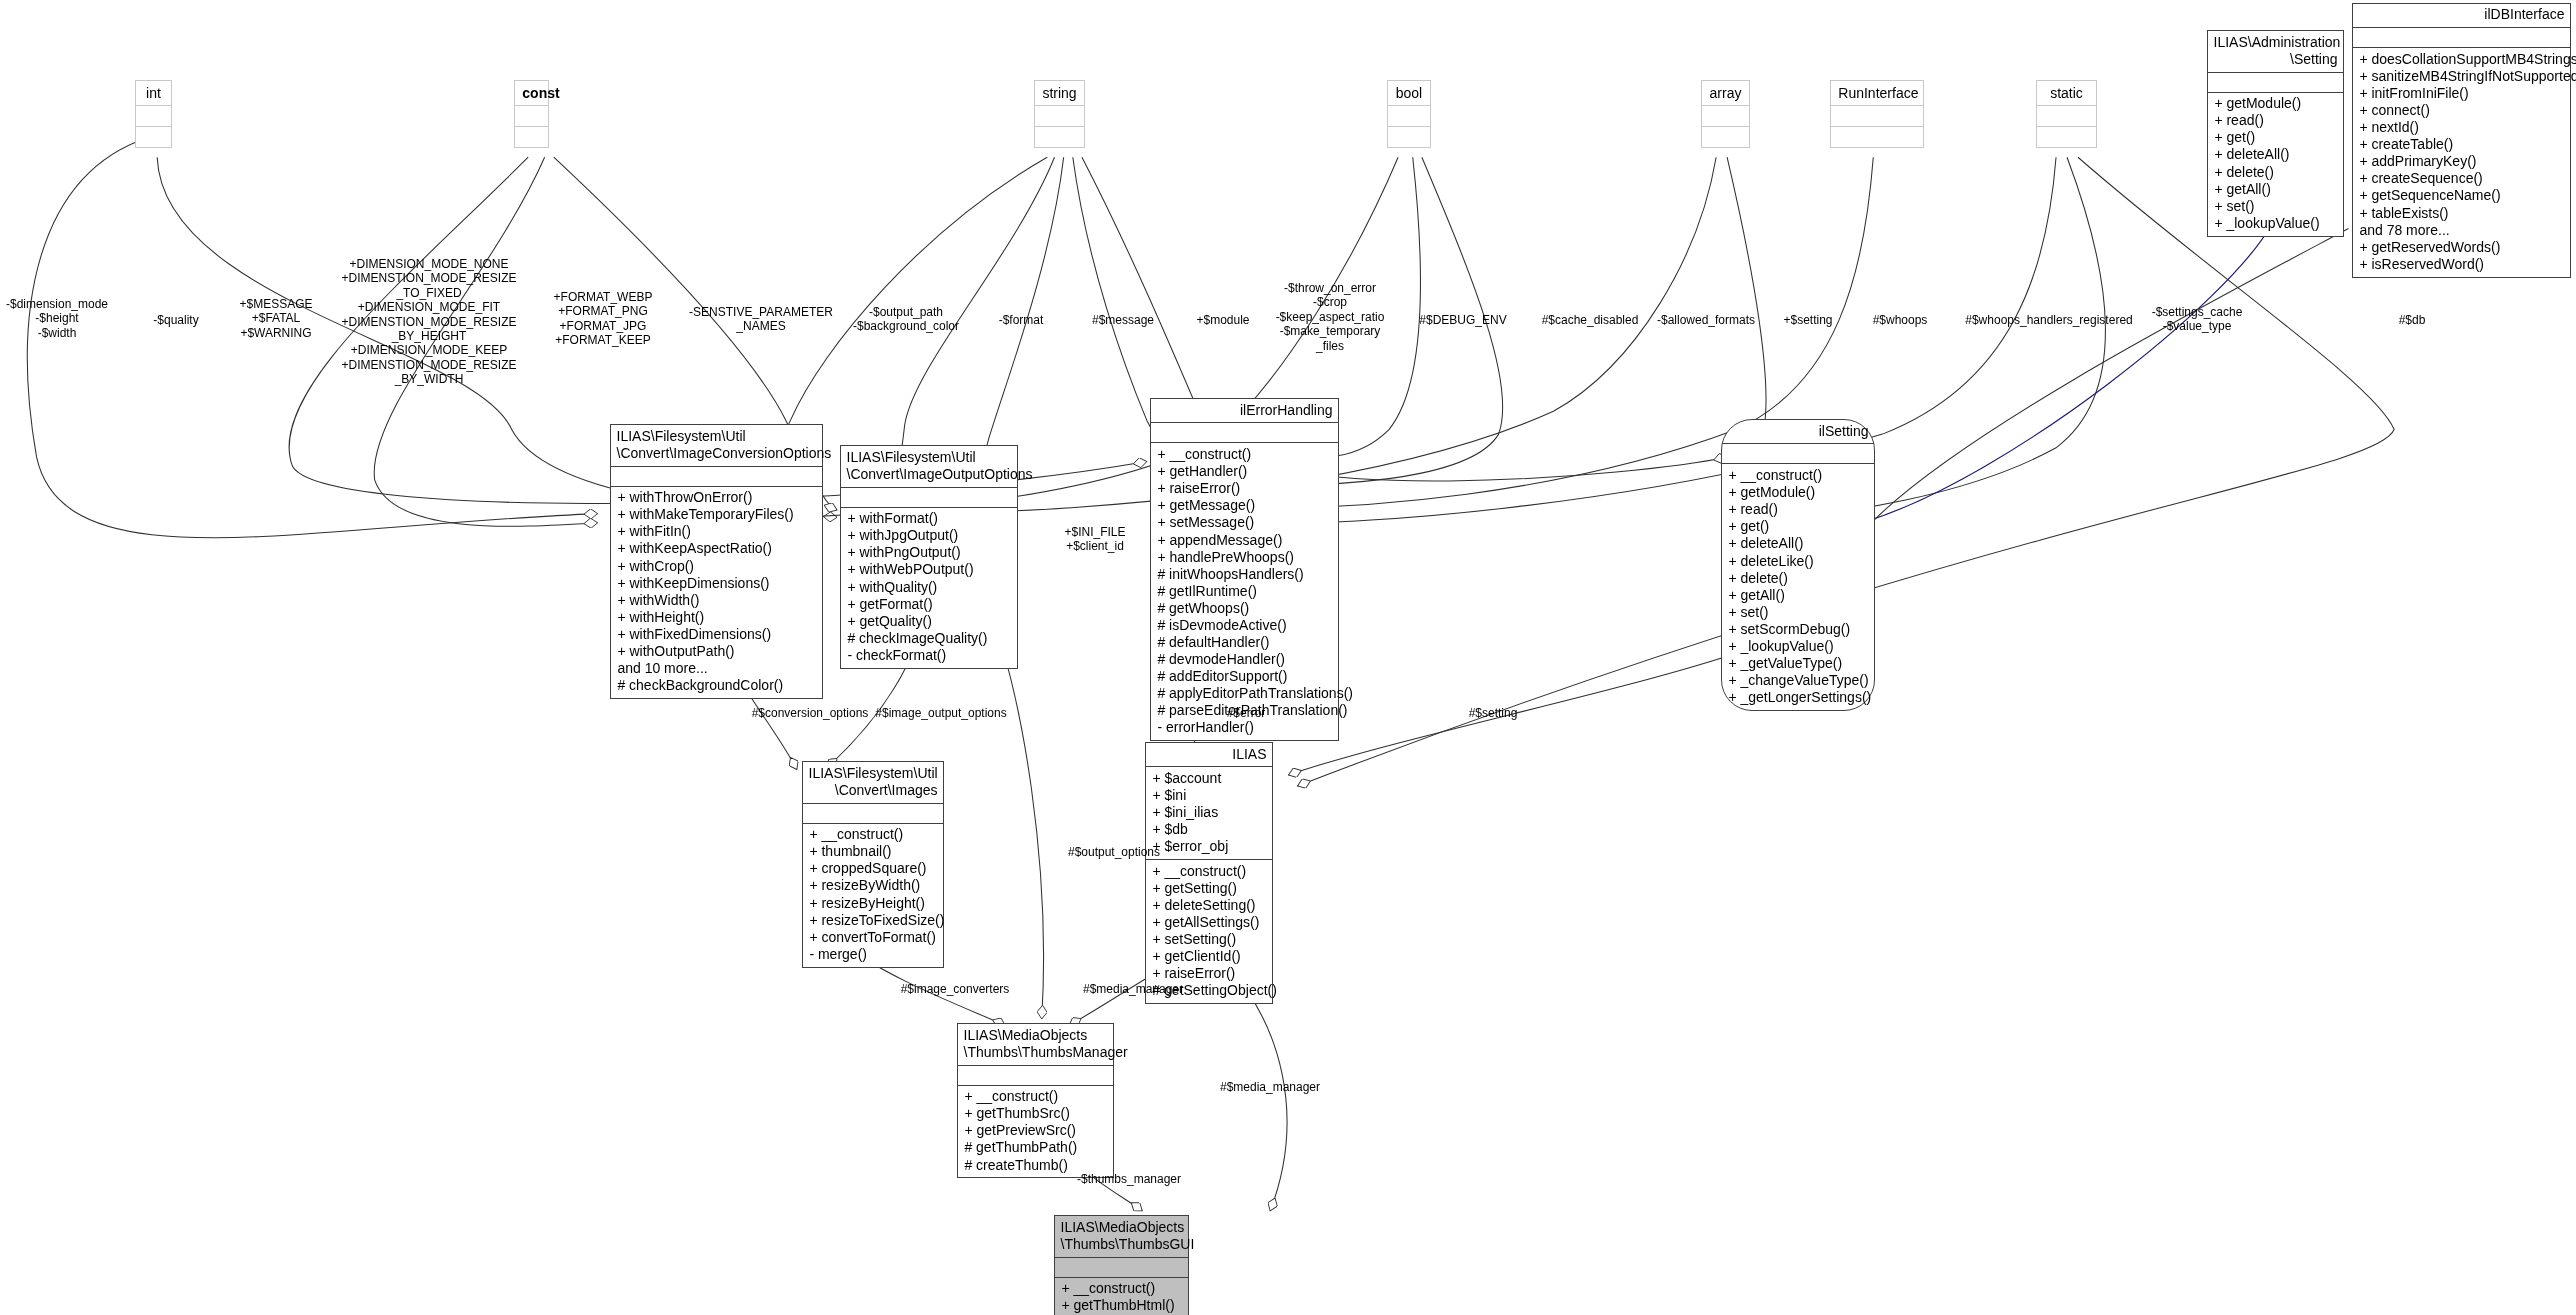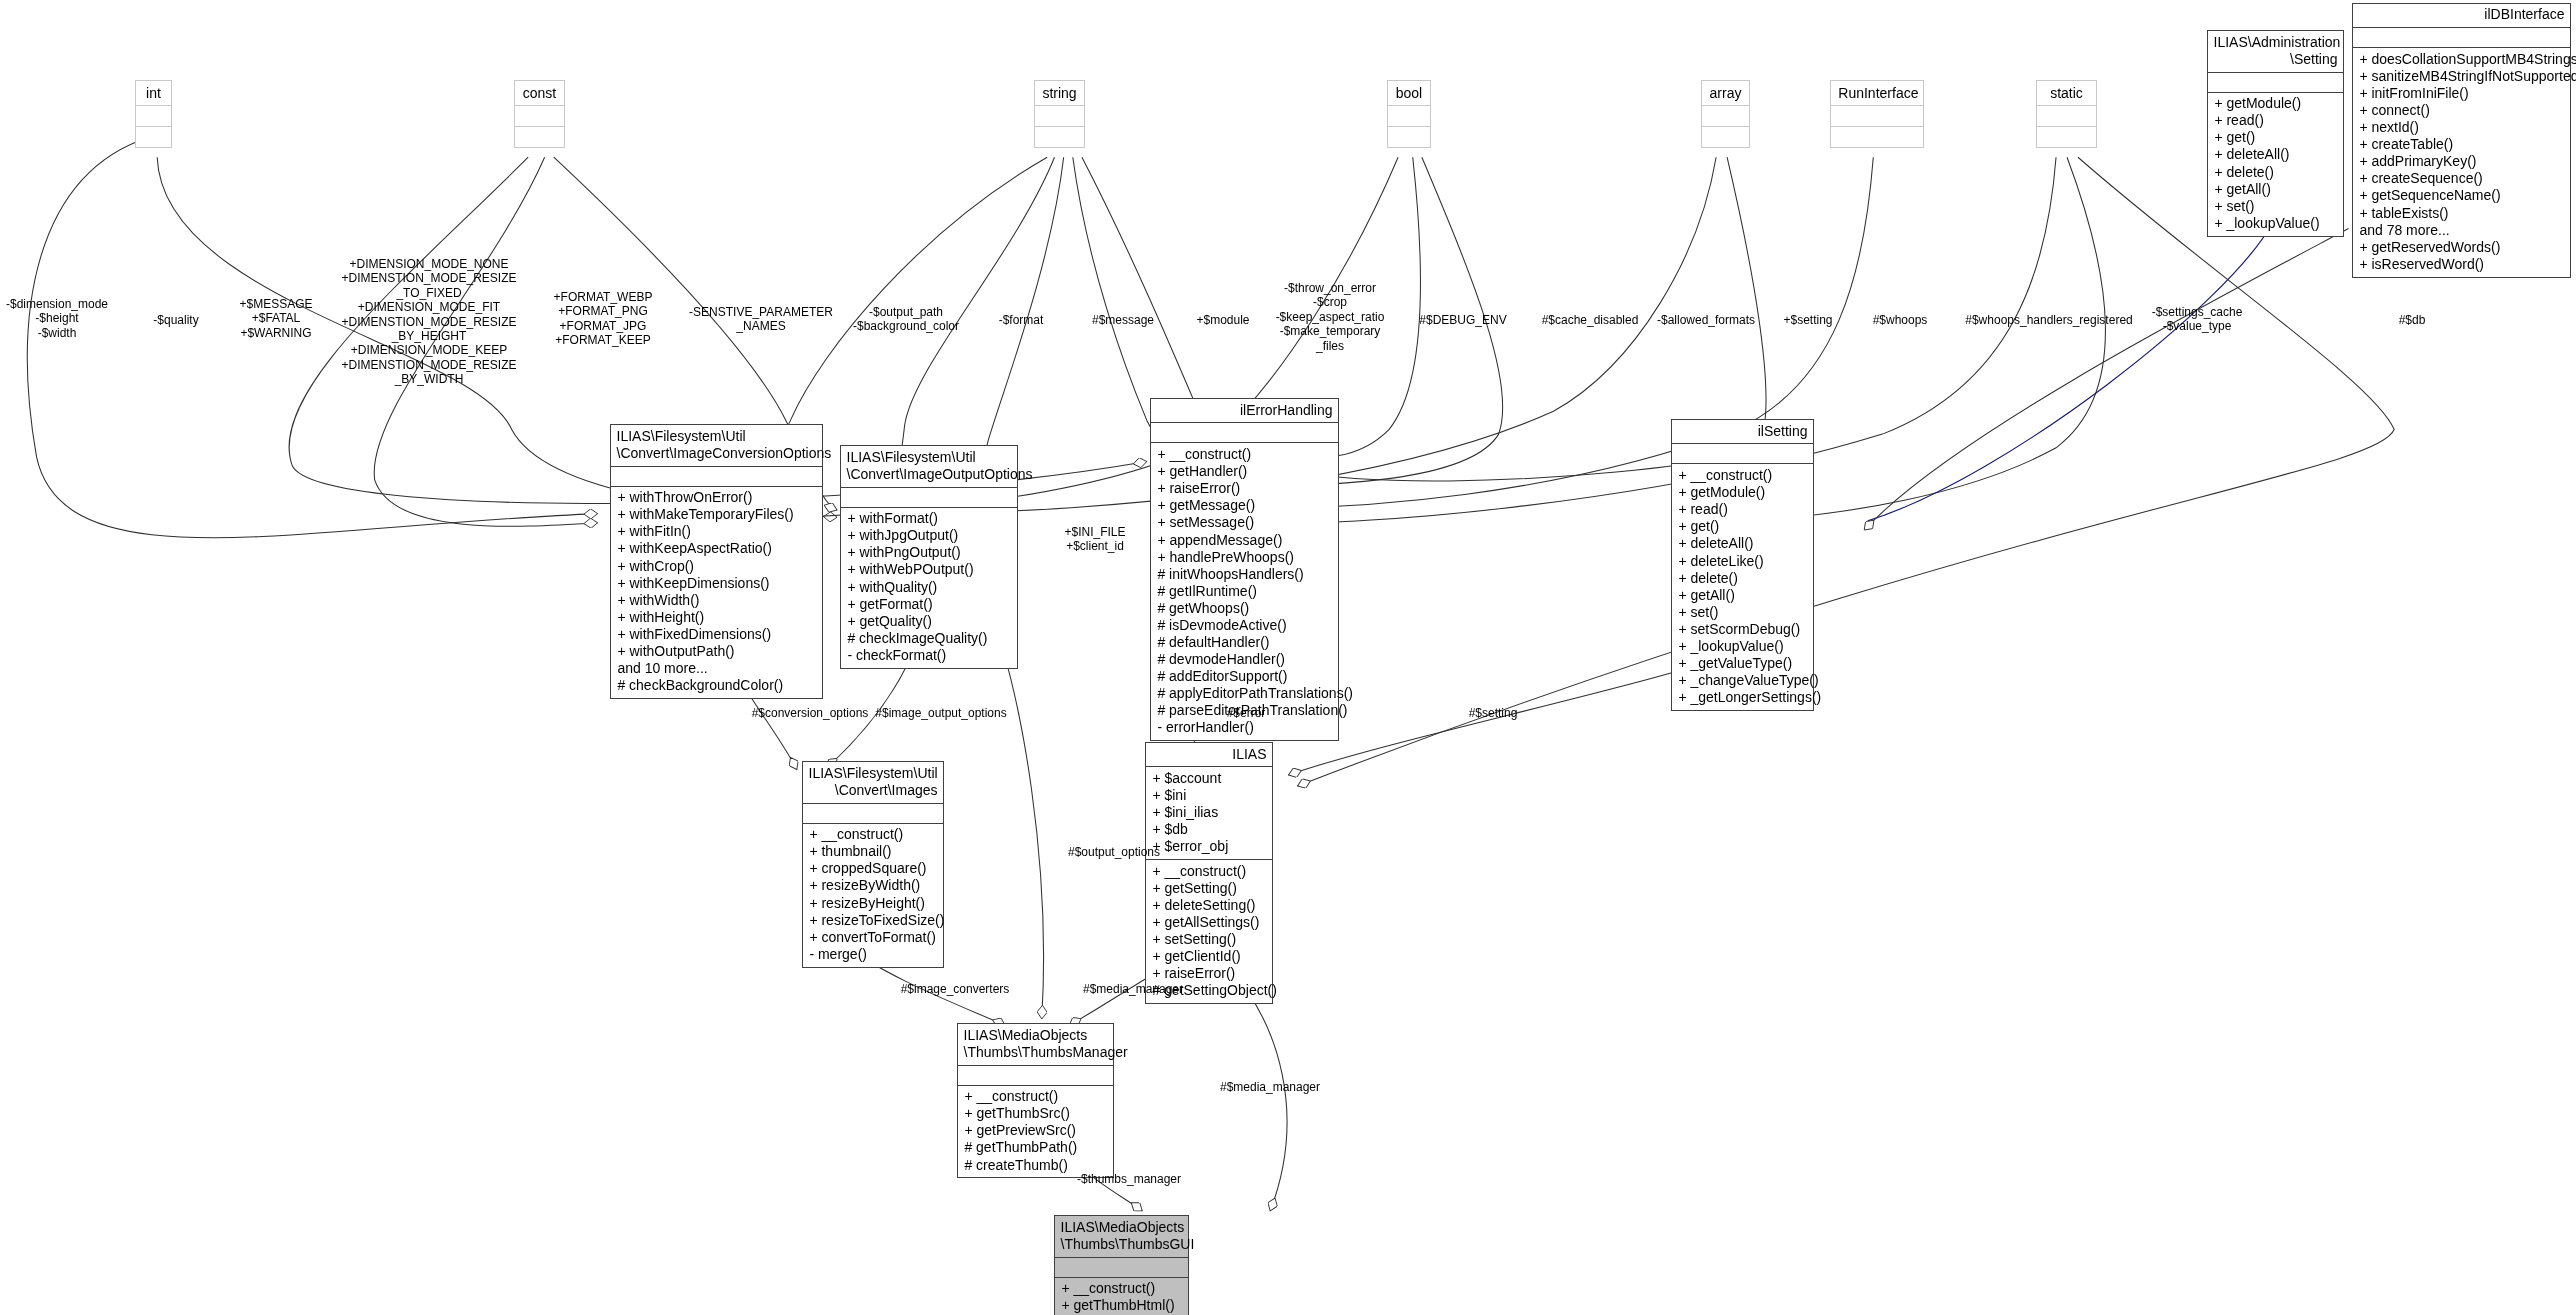--- a/index.html
+++ b/index.html
@@ -180,21 +180,21 @@
       <path d="M1165,1258 C1190,1290 1230,1310 1250,1325" marker-end="url(#diamond)"></path>
     </g>
   </svg>
 
   <div class="tnode" style="left:135px;top:80px;width:37px;">
     <div class="ttl">int</div>
     <div class="b1"></div>
     <div class="b2"></div>
   </div>
 
-  <div class="tnode" style="left:514px;top:80px;width:51px;">
+  <div class="tnode" style="left:514px;top:80px;width:35px;font-weight:bold;">
     <div class="ttl">const</div>
     <div class="b1"></div>
     <div class="b2"></div>
   </div>
 
   <div class="tnode" style="left:1034px;top:80px;width:51px;">
     <div class="ttl">string</div>
     <div class="b1"></div>
     <div class="b2"></div>
   </div>
@@ -313,21 +313,21 @@
       <div class="row"># isDevmodeActive()</div>
       <div class="row"># defaultHandler()</div>
       <div class="row"># devmodeHandler()</div>
       <div class="row"># addEditorSupport()</div>
       <div class="row"># applyEditorPathTranslations()</div>
       <div class="row"># parseEditorPathTranslation()</div>
       <div class="row">- errorHandler()</div>
     </div>
   </div>
 
-  <div class="node thick" style="left:1671px;top:419px;width:143px;">
+  <div class="node thick" style="left:1721px;top:419px;width:154px;border-radius:31px;">
     <div class="ttl">ilSetting</div>
     <div class="sep attrs empty"></div>
     <div class="sep ops">
       <div class="row">+ __construct()</div>
       <div class="row">+ getModule()</div>
       <div class="row">+ read()</div>
       <div class="row">+ get()</div>
       <div class="row">+ deleteAll()</div>
       <div class="row">+ deleteLike()</div>
       <div class="row">+ delete()</div>

